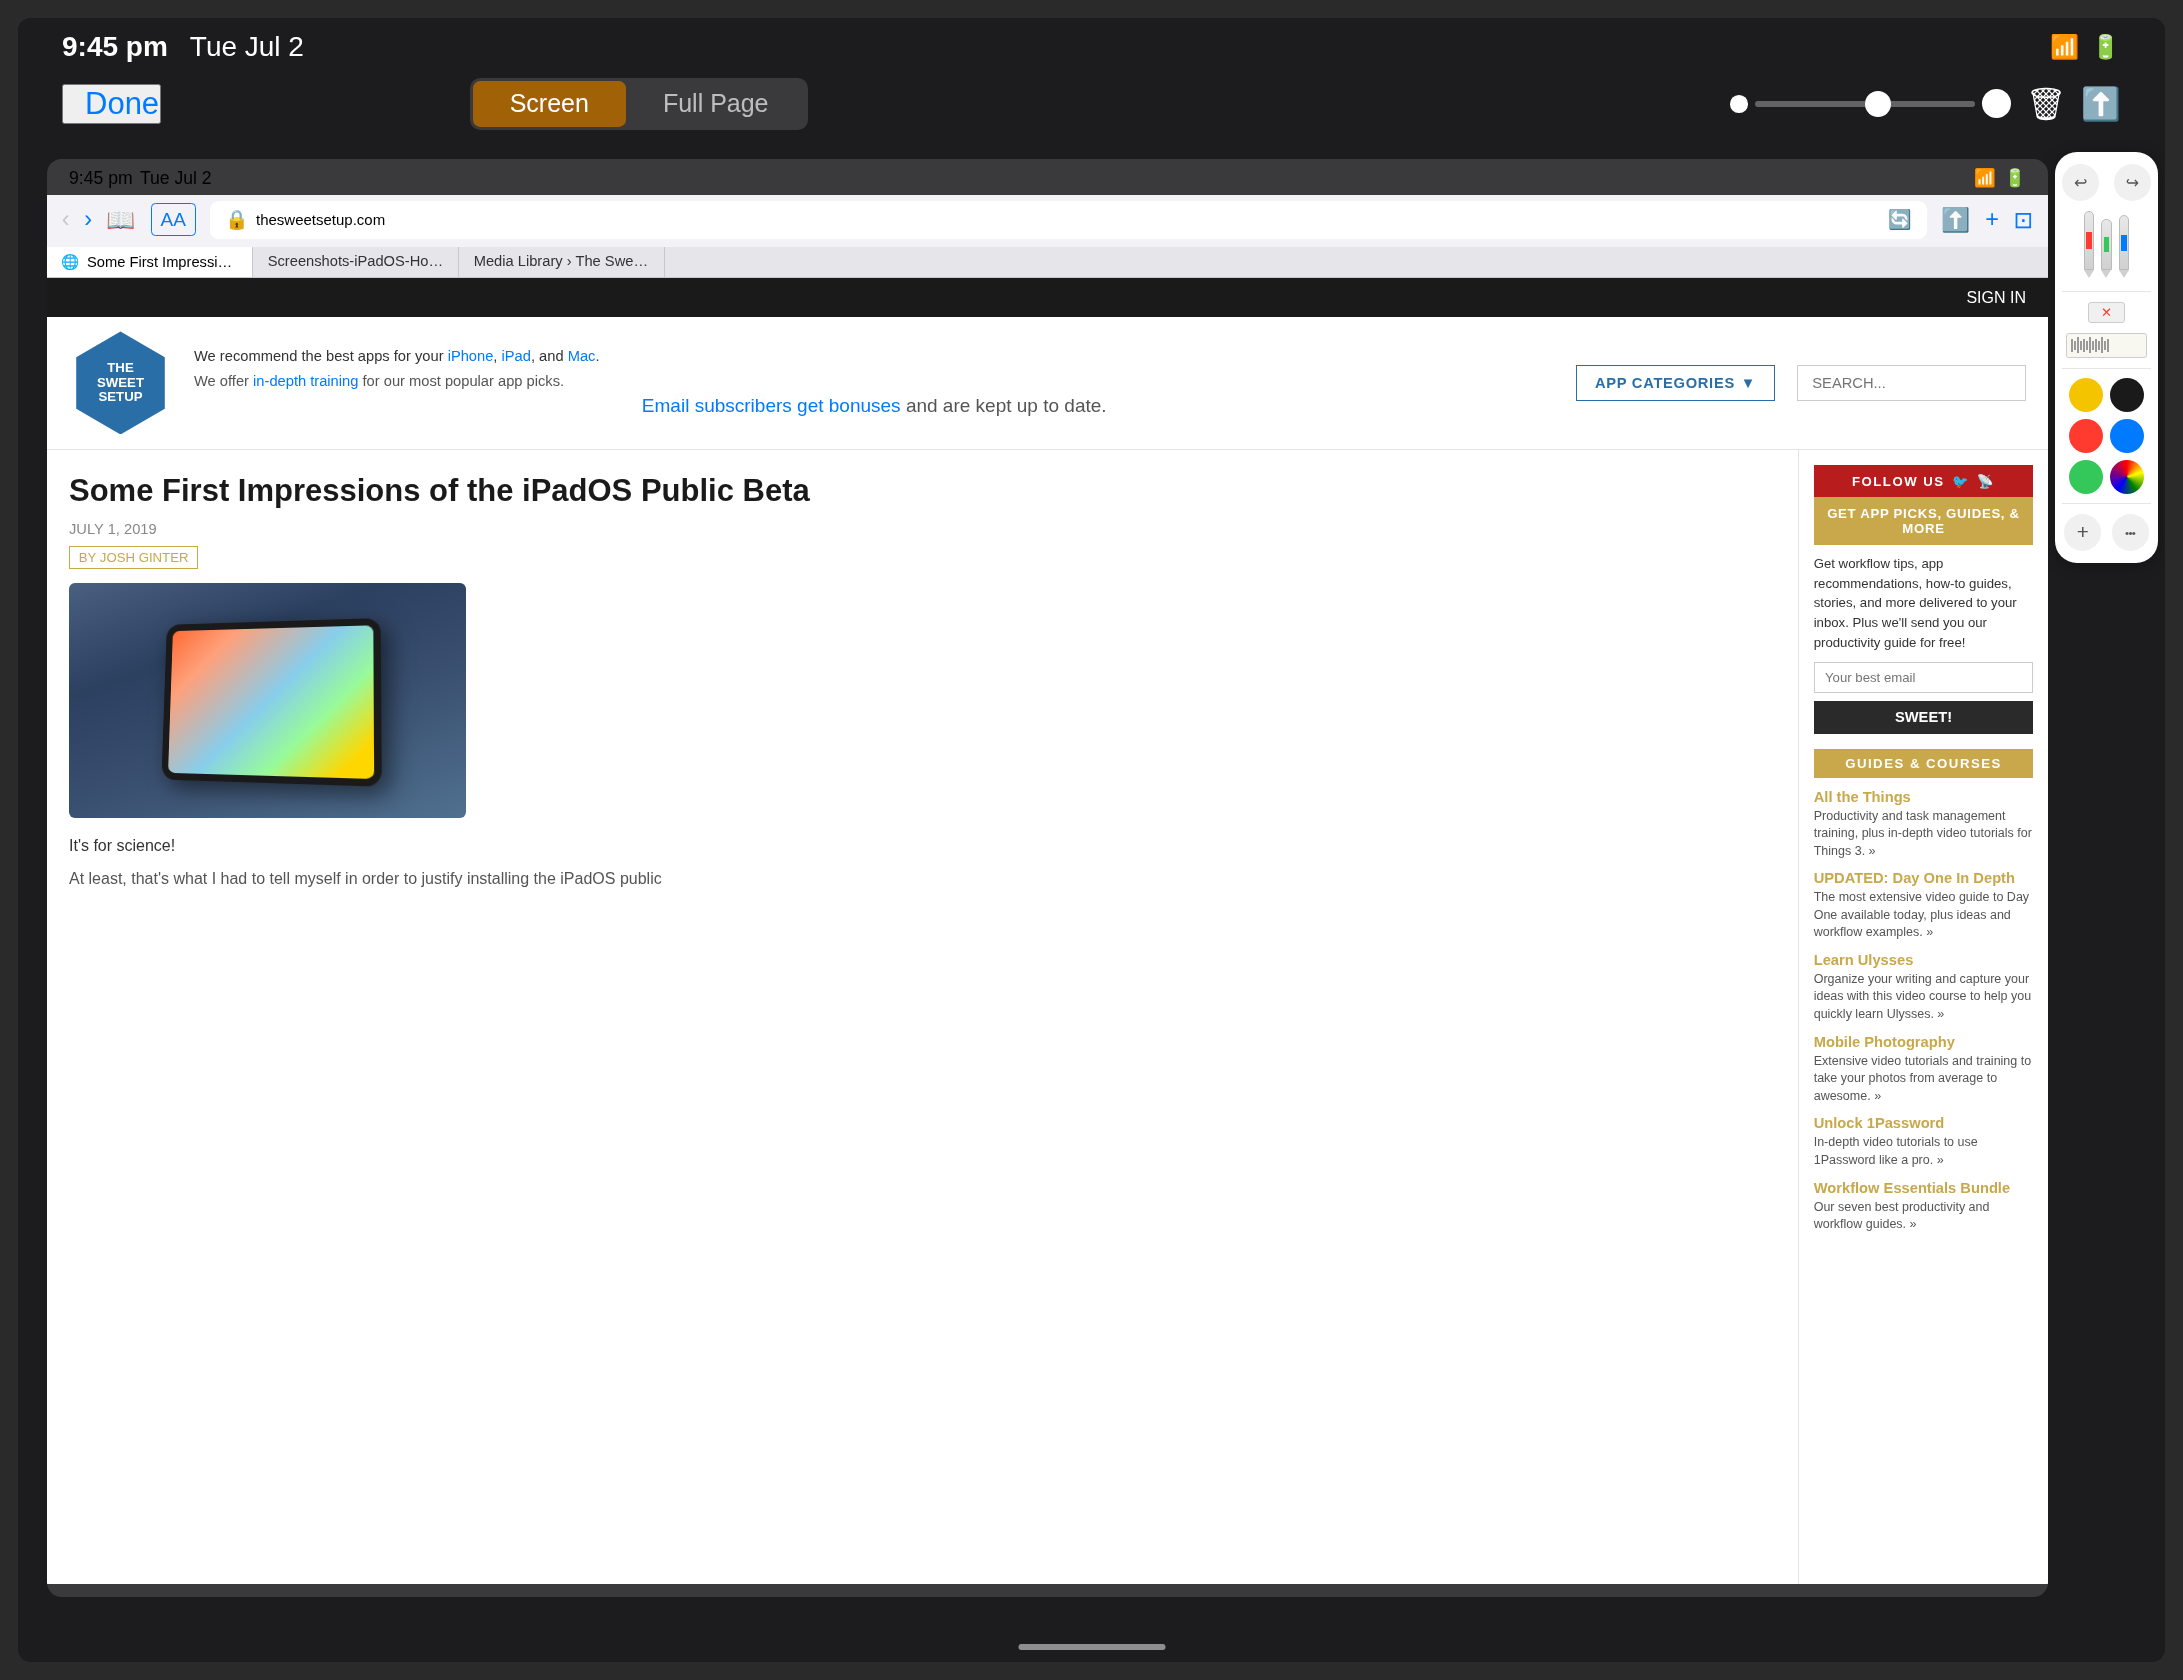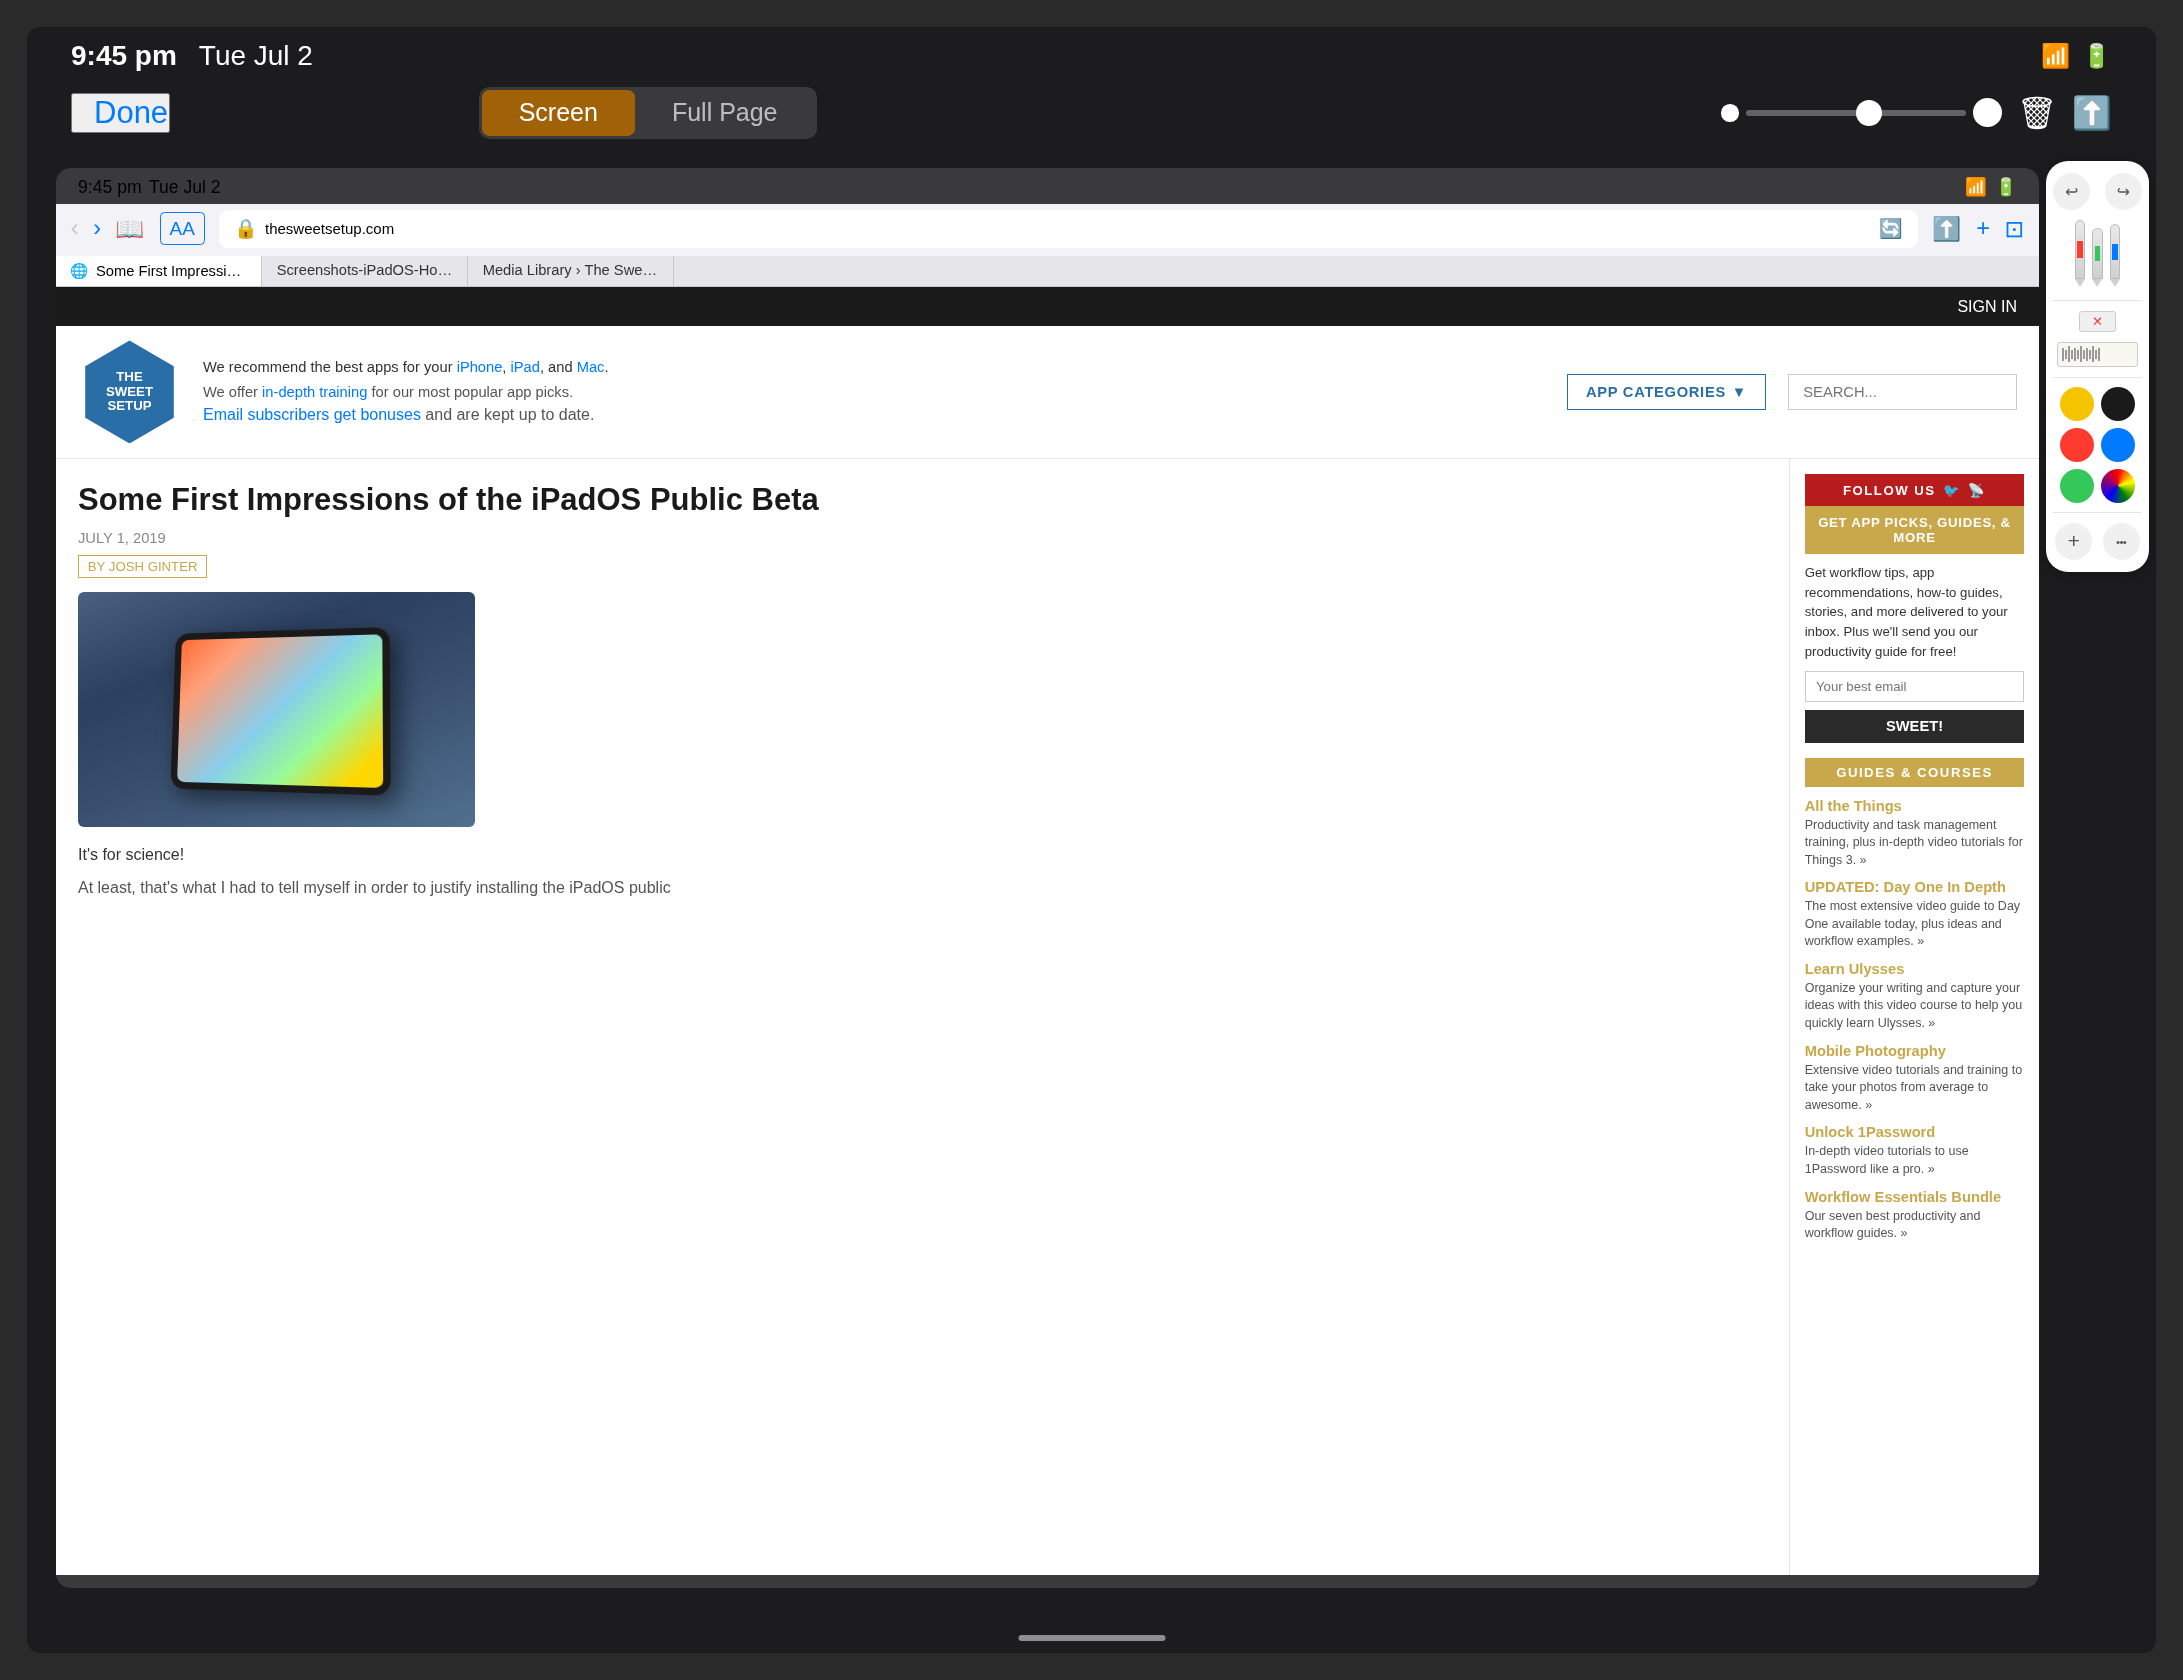--- a/index.html
+++ b/index.html
@@ -11,21 +11,21 @@
       overflow: hidden;
       position: relative;
     }
 
     
     .ipad-frame {
       position: absolute;
       top: 0; left: 0; right: 0; bottom: 0;
       background: #1c1c1e;
       border-radius: 13px;
-      margin: 27px;
+      margin: 18px;
       overflow: hidden;
     }
 
     
     .status-bar {
       display: flex;
       align-items: center;
       justify-content: space-between;
       padding: 13.2px 44px 7.3px;
       background: #1c1c1e;
@@ -673,21 +673,21 @@
             </div>
           </div>
 
           <div class="site-tagline">
             <div style="font-size:14.7px;color:#333;margin-bottom:2.9px;">
               We recommend the best apps for your <span style="color:#007AFF;">iPhone</span>, <span style="color:#007AFF;">iPad</span>, and <span style="color:#007AFF;">Mac</span>.
             </div>
             <div style="font-size:14.7px;color:#555;">
               We offer <span style="color:#007AFF;">in-depth training</span> for our most popular app picks.
             </div>
-            <div style="font-size:16px;color:#007AFF;">
+            <div style="font-size:19px;color:#007AFF;text-align:center;">
               Email subscribers get bonuses <span style="color:#555;">and are kept up to date.</span>
             </div>
           </div>
 
           <button class="app-categories-btn">
             <span>APP CATEGORIES</span>
             <span>▼</span>
           </button>
 
           <input class="search-box" placeholder="SEARCH..." style="">

